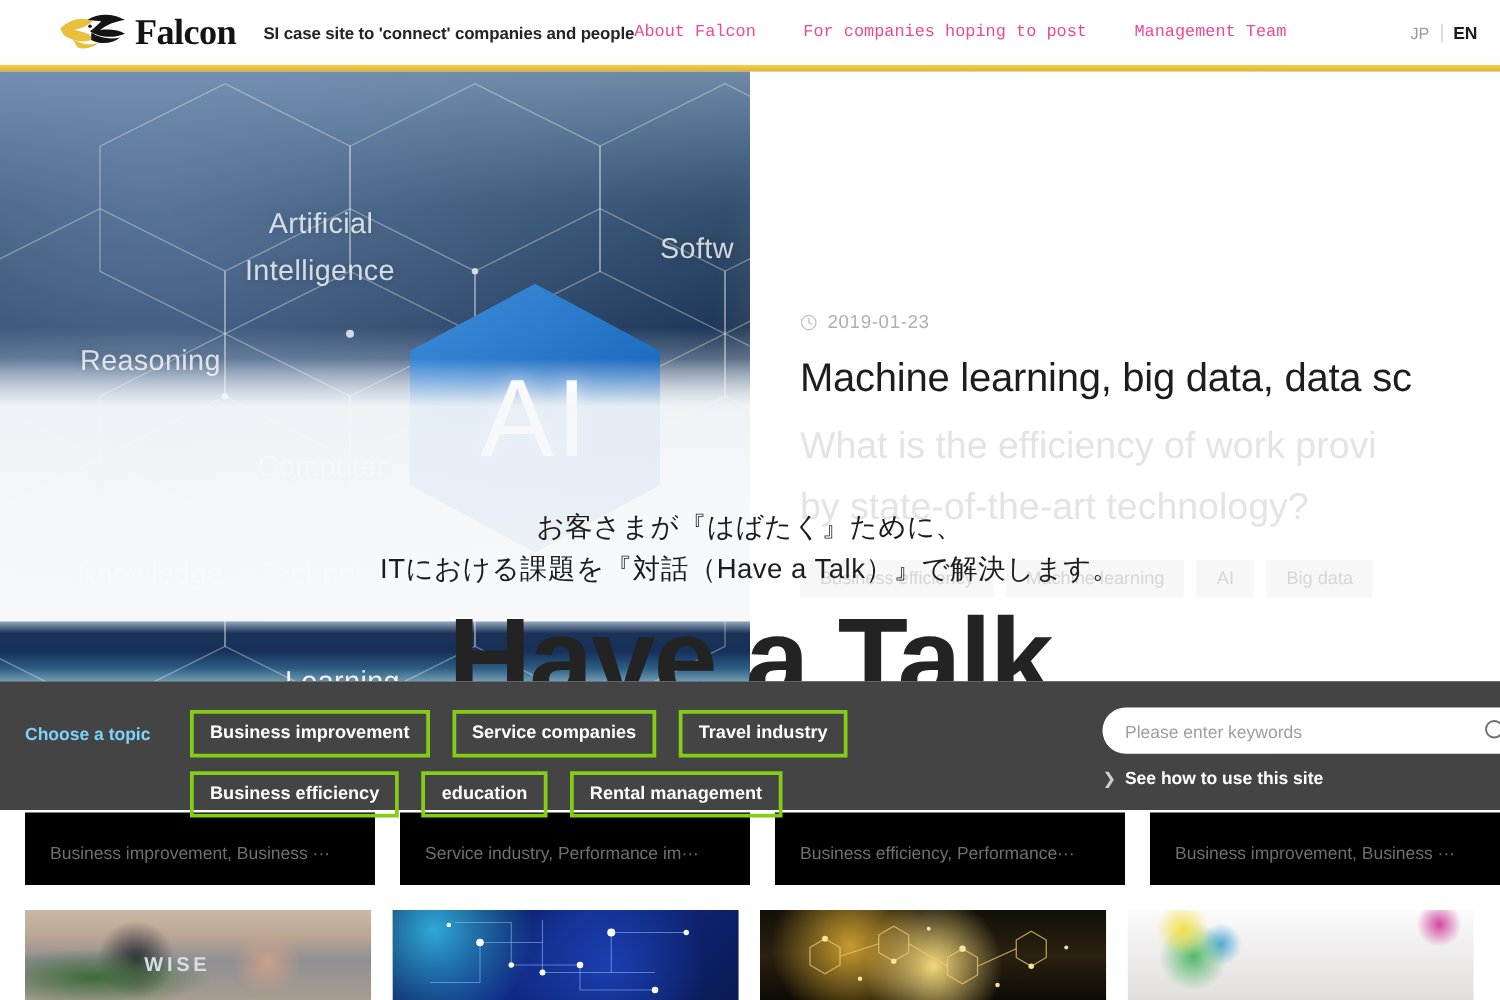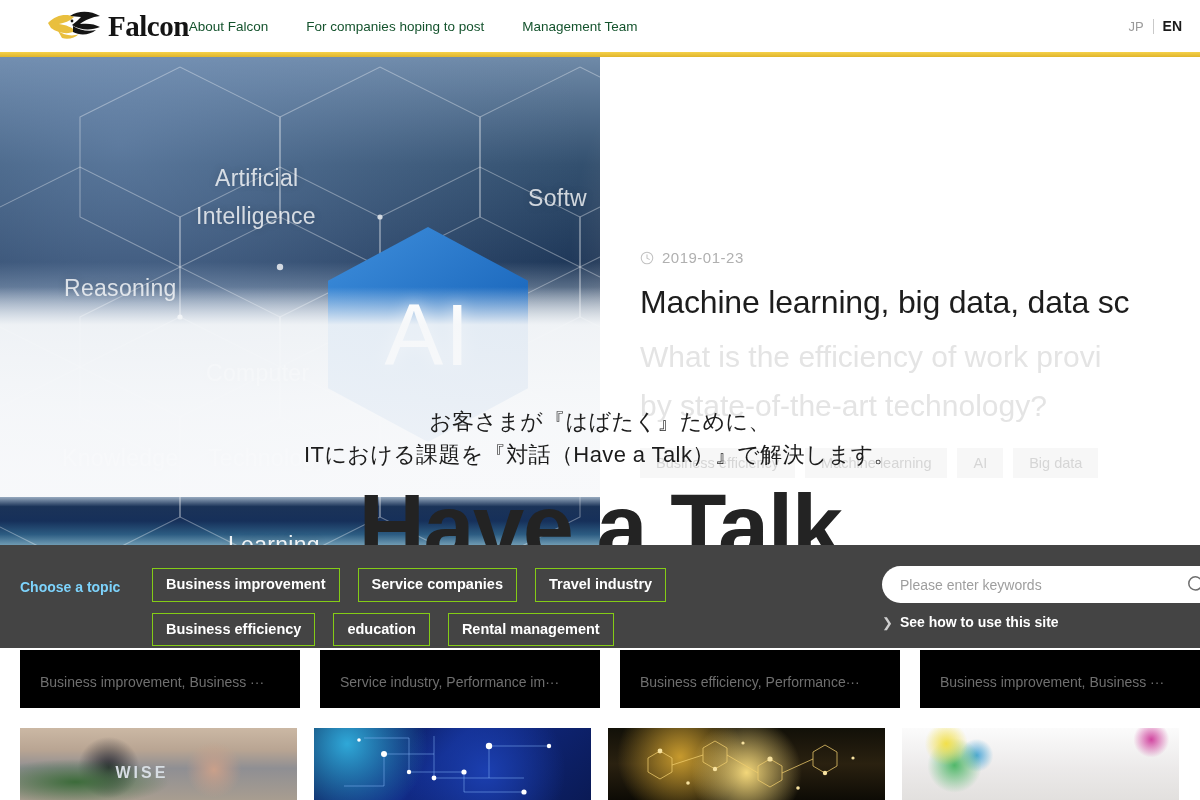--- a/index.html
+++ b/index.html
@@ -28,22 +28,22 @@
     font-family:"Liberation Serif", serif;
     font-size:29px; font-weight:700; color:#141414;
     margin-left:4px; letter-spacing:-0.5px; line-height:1;
   }
   .tagline {
     font-size:13.5px; font-weight:700; color:#242424;
     margin-left:22px; white-space:nowrap; letter-spacing:-0.1px;
   }
   .nav { display:flex; align-items:center; margin-left:0; }
   .nav-item {
-    font-size:13.5px; color:#14532d; white-space:nowrap;
-    margin-right:38px; cursor:pointer;
+    font-size:13.5px; color:#ec4899; white-space:nowrap;
+    margin-right:38px; cursor:pointer;font-family:Liberation Mono, monospace;
   }
   .nav-item:first-child { margin-left:0; }
   .lang {
     display:flex; align-items:center; gap:9px;
     margin-left:auto; padding-right:18px;
   }
   .lang-jp { font-size:13px; color:#9a9a9a; cursor:pointer; }
   .lang-div { width:1px; height:15px; background:#c9c9c9; }
   .lang-en { font-size:14px; color:#1b1b1b; font-weight:700; cursor:pointer; }
 
@@ -135,21 +135,21 @@
     position:absolute; left:0; top:545px; width:1200px; height:103px;
     background:#444444; z-index:30;
   }
   .choose-label {
     position:absolute; left:20px; top:34px;
     color:#7dd3fc; font-size:14px; font-weight:700; white-space:nowrap;
   }
   .topic-rows { position:absolute; left:152px; top:23px; }
   .topic-row { display:flex; gap:18px; margin-bottom:11px; }
   .topic-btn {
-    border:1px solid #84cc16; color:#ffffff; background:transparent;
+    border:3px solid #84cc16; color:#ffffff; background:transparent;
     font-size:14.5px; font-weight:700; padding:6px 13px;
     white-space:nowrap; cursor:pointer; line-height:1.35;
     font-family:"Liberation Sans", sans-serif;
   }
   .search-wrap { position:absolute; left:882px; top:21px; width:342px; }
   .search-box {
     position:relative; width:342px; height:37px;
     background:#ffffff; border-radius:19px; display:flex; align-items:center;
   }
   .search-input {
@@ -237,20 +237,21 @@
     <div class="logo-wrap">
       <svg class="logo-mark" viewBox="0 0 58 34">
         <path d="M2 14 C10 6 20 4 28 8 C24 12 18 14 13 15 C20 16 26 18 29 22 C22 26 12 24 5 19 Z" fill="#e9bf3e"></path>
         <path d="M12 22 C18 26 26 28 33 25 C29 29 22 31 16 29 Z" fill="#e9bf3e"></path>
         <path d="M24 7 C33 1 45 2 54 7 C46 8 39 11 34 15 C42 14 49 15 54 18 C45 22 33 21 26 16 C30 13 33 10 35 8 Z" fill="#141414"></path>
         <path d="M27 17 C33 21 42 23 50 21 C44 26 34 27 27 23 Z" fill="#141414"></path>
         <circle cx="26" cy="12" r="1.4" fill="#141414"></circle>
       </svg>
       <span class="logo-word">Falcon</span>
     </div>
+    <span class="tagline">SI case site to 'connect' companies and people</span>
     <nav class="nav">
       <span class="nav-item">About Falcon</span>
       <span class="nav-item">For companies hoping to post</span>
       <span class="nav-item">Management Team</span>
     </nav>
     <div class="lang">
       <span class="lang-jp">JP</span>
       <span class="lang-div"></span>
       <span class="lang-en">EN</span>
     </div>

